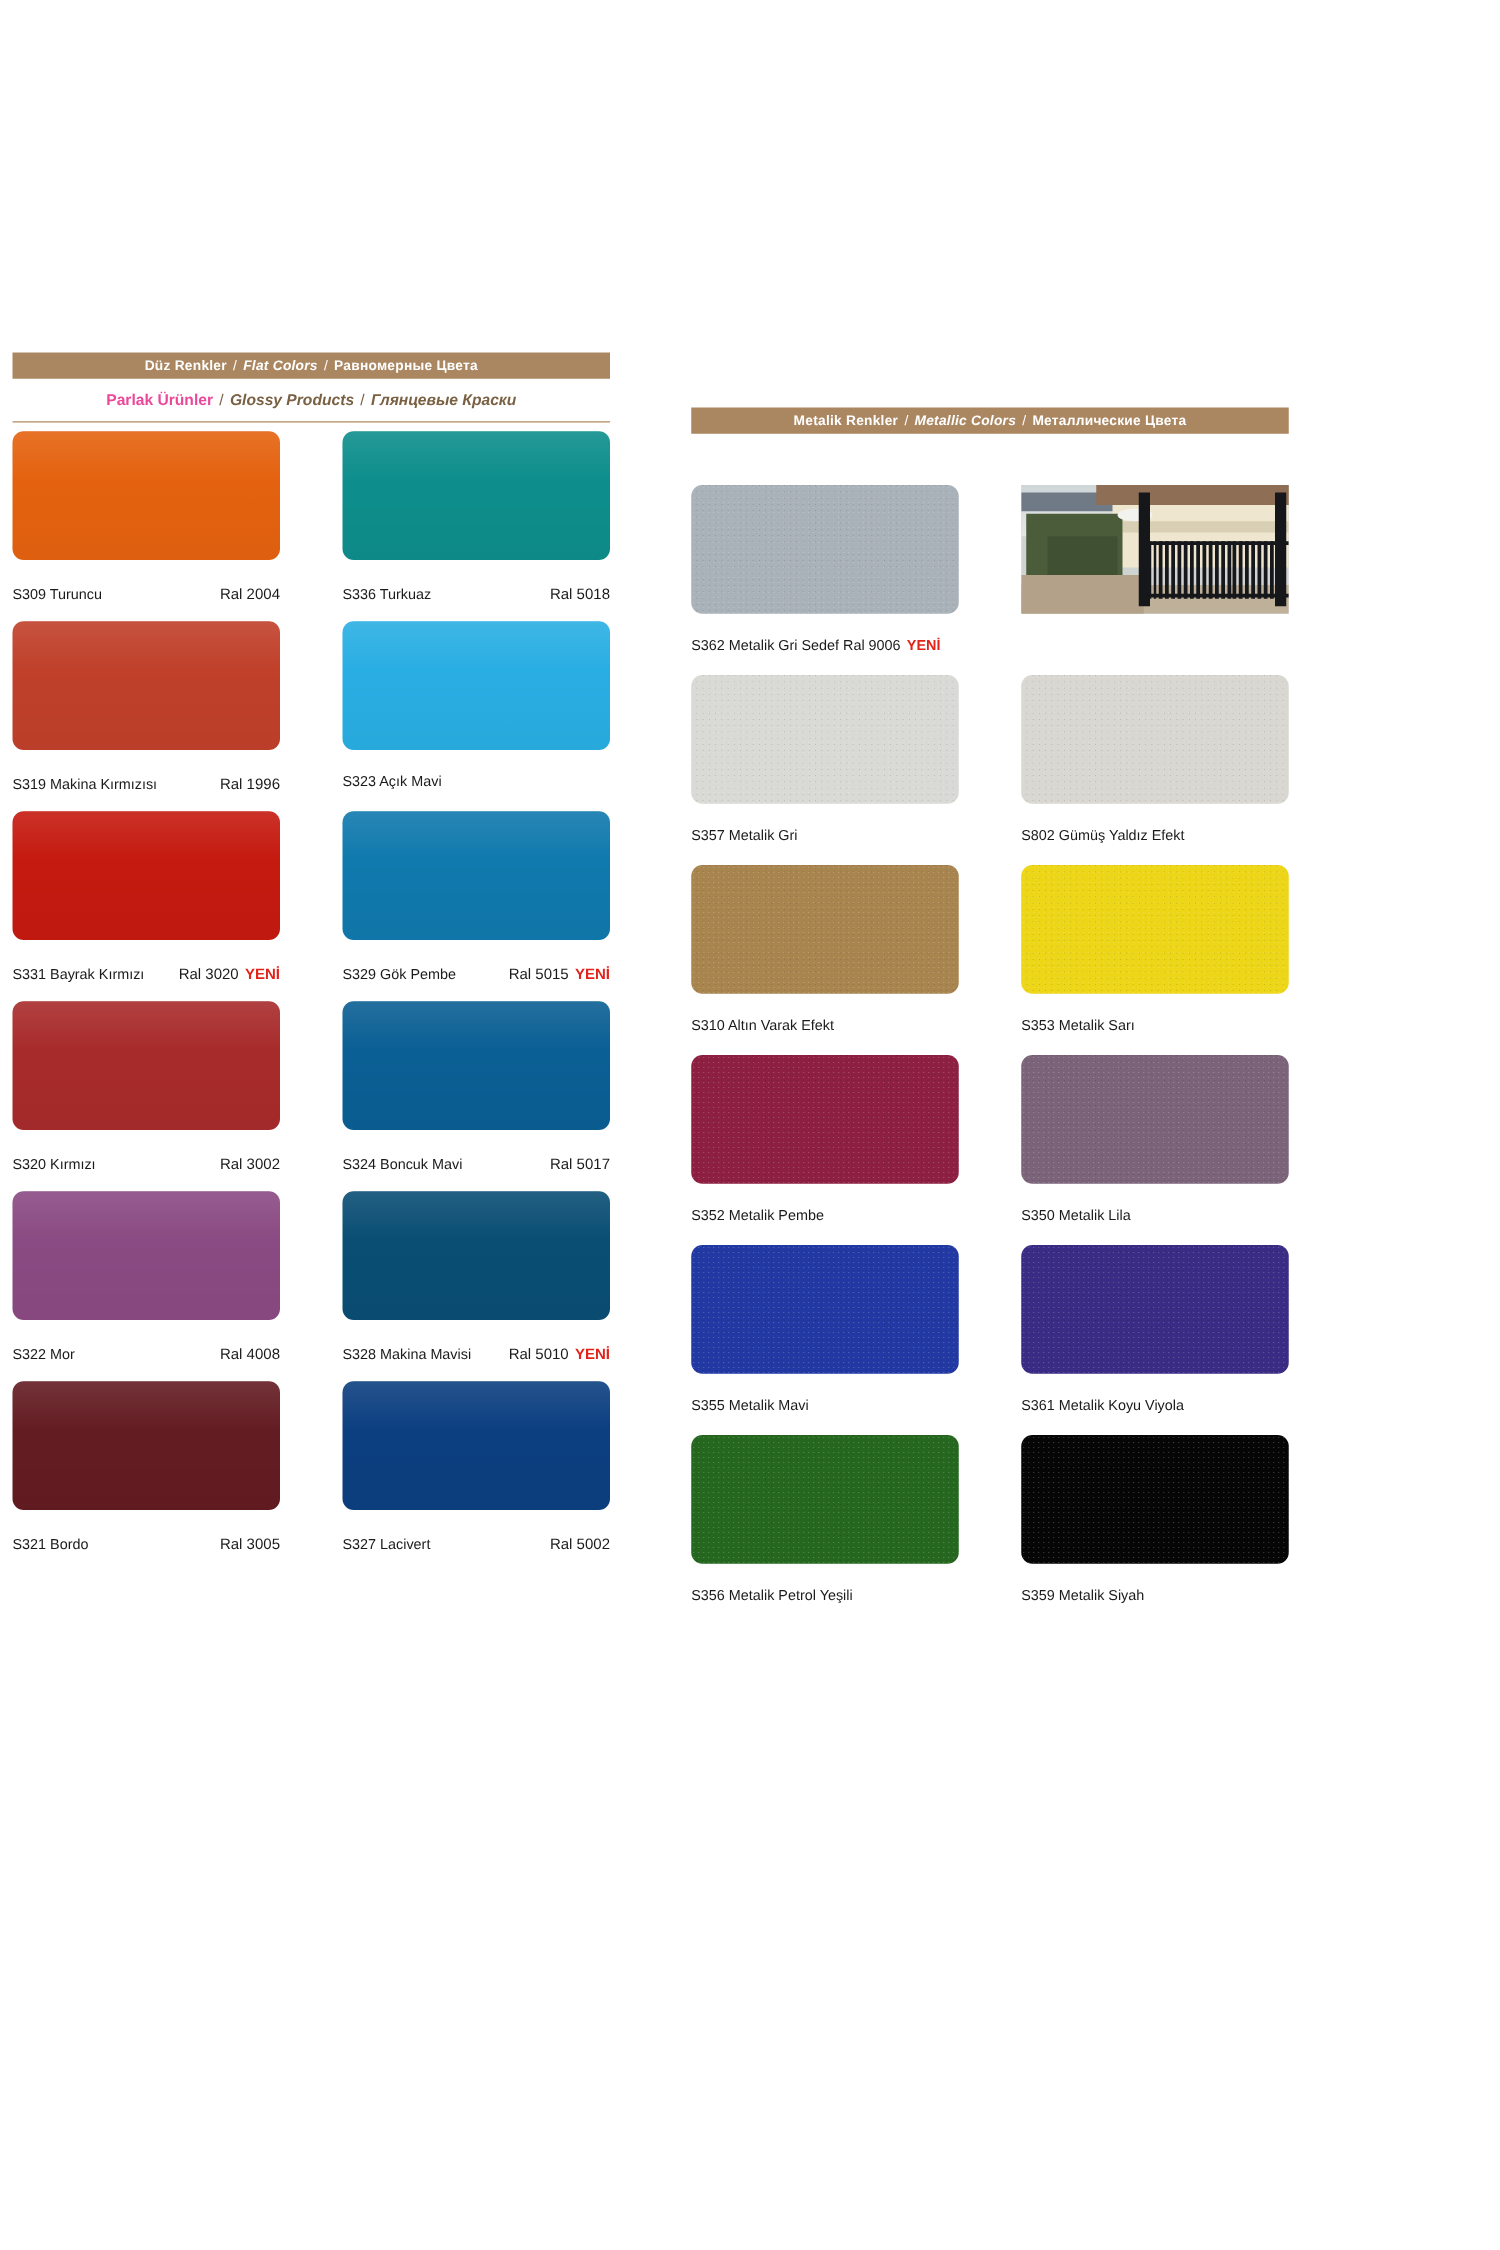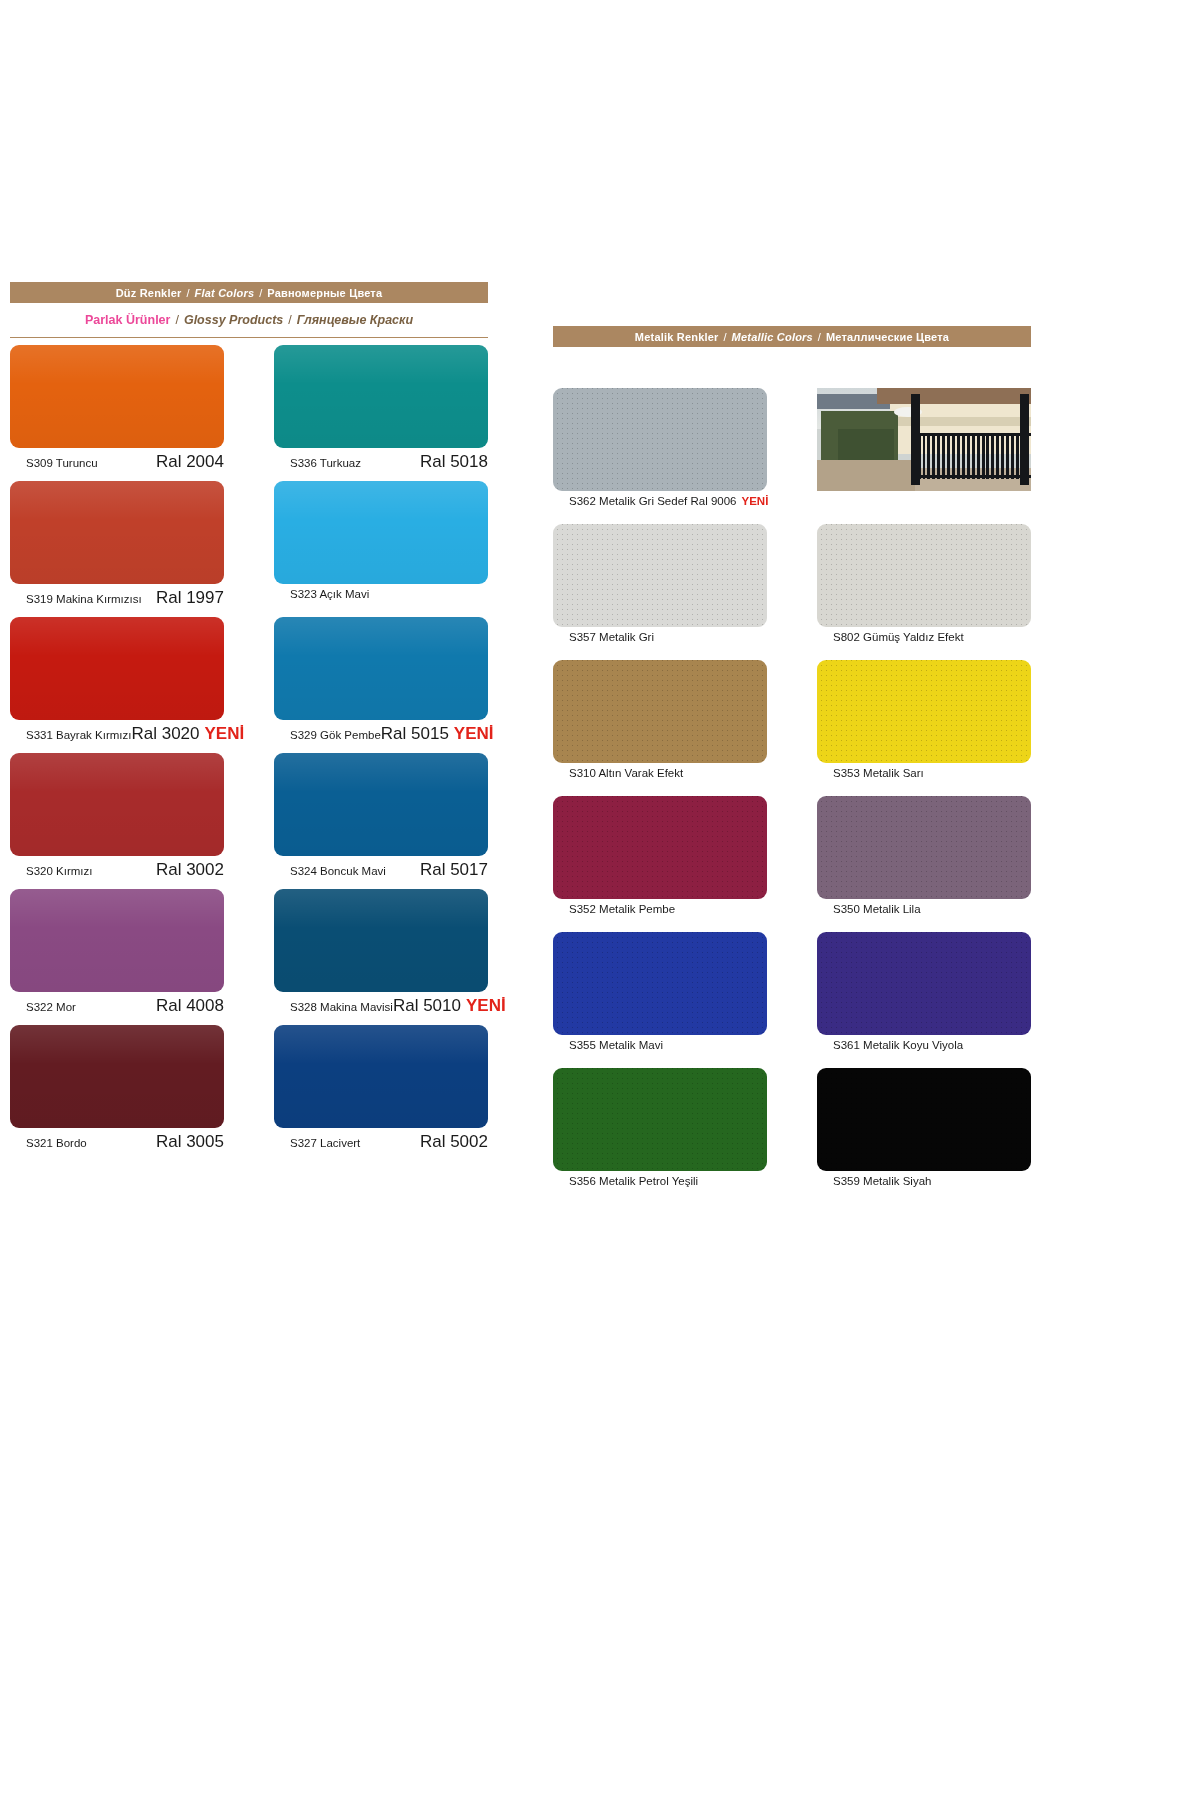--- a/index.html
+++ b/index.html
@@ -113,30 +113,29 @@
     inset: 0;
     background: linear-gradient(180deg, rgba(255,255,255,.10) 0%, rgba(255,255,255,0) 38%, rgba(0,0,0,.03) 100%);
     pointer-events: none;
   }
 
   .caption {
     display: flex;
     align-items: baseline;
     justify-content: space-between;
     height: 24px;
-    padding-top: 4px;
+    padding-top: 20px;
     white-space: nowrap;
-    margin-left: 16px;
   }
   .cap-name {
     font-size: 11.5px;
     color: #1b1b1b;
   }
   .cap-right {
-    font-size: 17px;
+    font-size: 12px;
     color: #1b1b1b;
     display: flex;
     align-items: center;
     gap: 5px;
   }
   .cap-ral { color: #1b1b1b; }
   .cap-new {
     color: #e2231a;
     font-weight: bold;
   }
@@ -212,21 +211,21 @@
             <span class="cap-right">
               <span class="cap-ral">Ral 5018</span>
             </span>
           </div>
         </div>
         <div class="cell">
           <div class="chip gloss" style="background:#c0402a"></div>
           <div class="caption">
             <span class="cap-name">S319 Makina Kırmızısı</span>
             <span class="cap-right">
-              <span class="cap-ral">Ral 1997</span>
+              <span class="cap-ral">Ral 1996</span>
             </span>
           </div>
         </div>
         <div class="cell">
           <div class="chip gloss" style="background:#29aee3"></div>
           <div class="caption">
             <span class="cap-solo">
               <span class="cap-line">S323 Açık Mavi</span>
             </span>
           </div>

